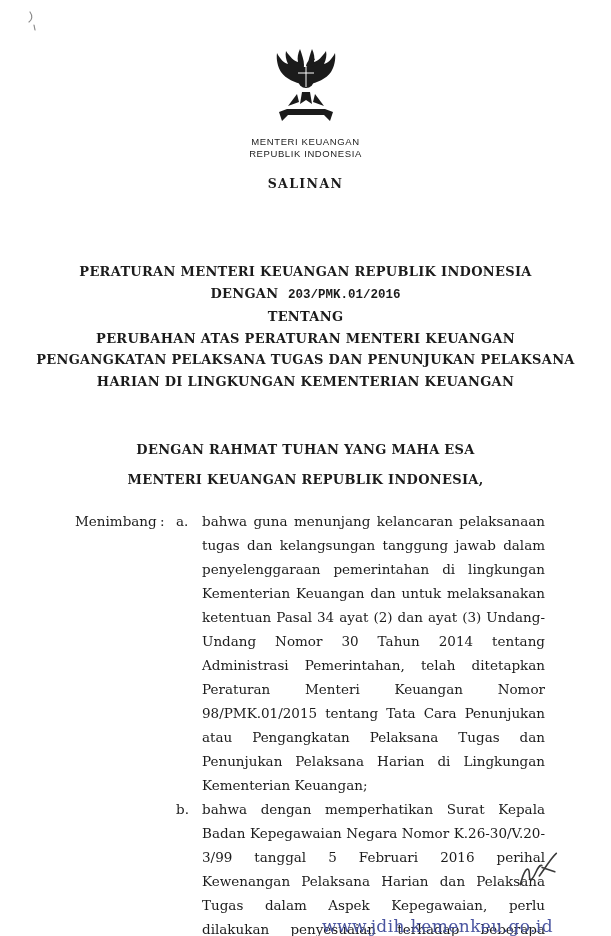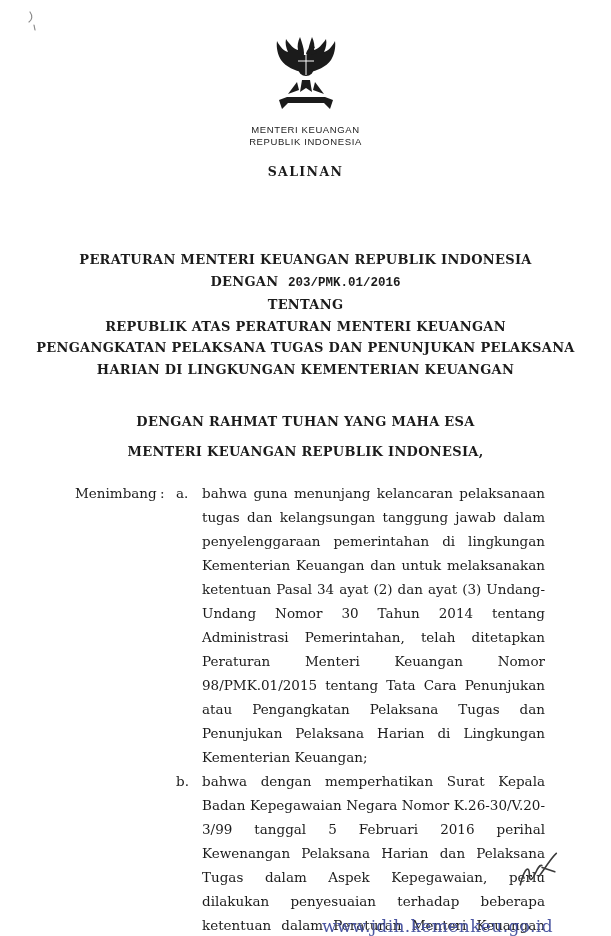--- a/index.html
+++ b/index.html
@@ -8,21 +8,21 @@
     position: relative;
     width: 611px;
     height: 936px;
     margin: 0 auto;
     background: #ffffff;
     font-family: "DejaVu Serif", serif;
     color: #1b1b1b;
     overflow: hidden;
   }
   
-  .emblem-block { text-align: center; padding-top: 36px; }
+  .emblem-block { text-align: center; padding-top: 48px; }
   .emblem-block svg { display: inline-block; }
   .ministry-line {
     font-family: "Liberation Sans", sans-serif;
     font-size: 9.5px;
     line-height: 12px;
     letter-spacing: 0.6px;
     color: #222;
   }
   .copy-stamp {
     margin-top: 16px;
@@ -40,21 +40,21 @@
   }
   .title-block .t-line { line-height: 21.5px; }
   .nomor-value {
     font-family: "Liberation Mono", monospace;
     font-size: 12.5px;
     font-weight: bold;
     letter-spacing: 0;
   }
   
   .invocation {
-    margin-top: 31px;
+    margin-top: 47px;
     text-align: center;
     font-size: 13px;
     font-weight: 600;
     letter-spacing: 0.3px;
     line-height: 22px;
   }
   .authority {
     margin-top: 8px;
     text-align: center;
     font-size: 13px;
@@ -119,21 +119,21 @@
     <div class="copy-stamp">SALINAN</div>
   </div>
 
   <div class="title-block">
     <div class="t-line">PERATURAN MENTERI KEUANGAN REPUBLIK INDONESIA</div>
     <div class="t-line">
       <span>DENGAN</span>&nbsp;
       <span class="nomor-value">203/PMK.01/2016</span>
     </div>
     <div class="t-line">TENTANG</div>
-    <div class="t-line">REPUBLIK ATAS PERATURAN MENTERI KEUANGAN</div>
+    <div class="t-line">PERUBAHAN ATAS PERATURAN MENTERI KEUANGAN</div>
     <div class="t-line">PENGANGKATAN PELAKSANA TUGAS DAN PENUNJUKAN PELAKSANA</div>
     <div class="t-line">HARIAN DI LINGKUNGAN KEMENTERIAN KEUANGAN</div>
   </div>
 
   <div class="invocation">DENGAN RAHMAT TUHAN YANG MAHA ESA</div>
   <div class="authority">MENTERI KEUANGAN REPUBLIK INDONESIA,</div>
 
   <div class="clause">
     <div class="clause-label">Menimbang</div>
     <div class="clause-colon">:</div>

